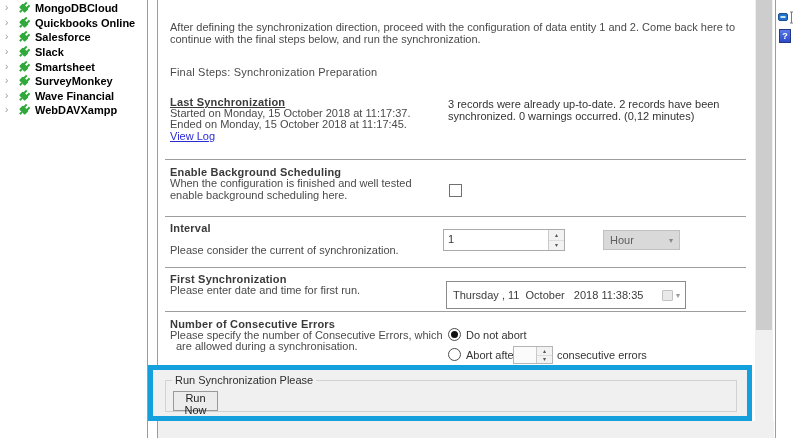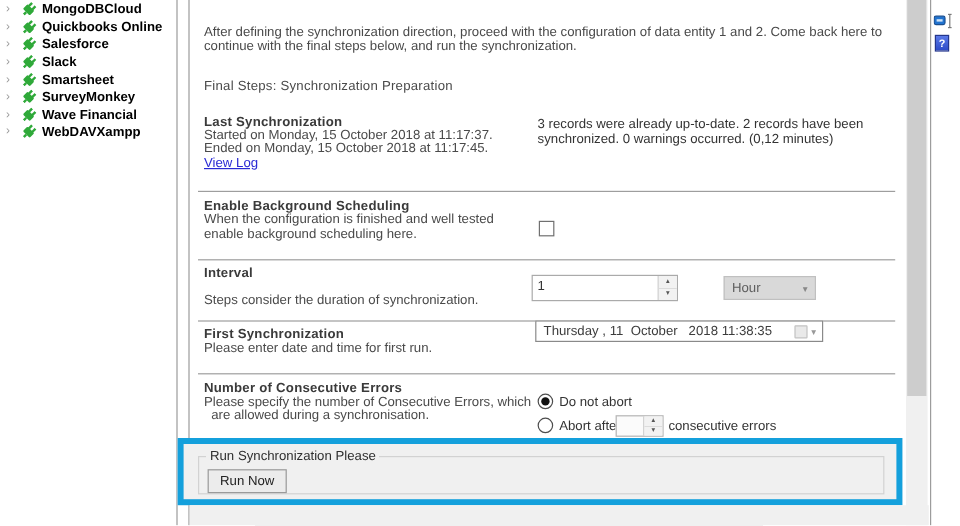--- a/index.html
+++ b/index.html
@@ -49,21 +49,21 @@
   .radio.checked::after{content:"";width:7px;height:7px;border-radius:50%;background:#111;}
   .rlabel{margin-left:5px;color:#333;white-space:nowrap;}
   .minispin{position:absolute;display:flex;background:#fbfbfb;border:1px solid #b5b5b5;}
   .minispin .spinval{padding-top:2px;}
   
   .highlight-box{position:absolute;left:148px;top:365px;width:604px;height:56px;
                  border:5px solid var(--c-accent);background:#f0f0f0;}
   .groupbox{position:absolute;left:12px;top:4px;width:572px;height:38px;border:1px solid #d2d2d2;
             background:#f0f0f0;padding:0;}
   .groupbox legend{font-size:11px;color:#2e2e2e;margin-left:6px;padding:0 3px;}
-  .btn{position:absolute;left:7px;top:5px;width:66px;height:20px;background:#ececec;border:1px solid #9a9a9a;
+  .btn{position:absolute;left:7px;top:5px;width:45px;height:20px;background:#ececec;border:1px solid #9a9a9a;
        font-family:"Liberation Sans",sans-serif;font-size:11px;color:#222;cursor:pointer;}
   .bottom-strip{position:absolute;left:158px;top:421px;width:616px;height:17px;background:#f0f0f0;}
   
   .vscroll{position:absolute;left:755px;top:0;width:18px;height:438px;background:#f0f0f0;}
   .vthumb{position:absolute;left:1px;top:0;width:16px;height:330px;background:#cdcdcd;cursor:pointer;}
   .gutter-icon{position:absolute;cursor:pointer;}
   .help-icon{left:779px;top:29px;width:12px;height:14px;background:linear-gradient(#5a79e8,#2d4bc8);
              border:1px solid #24368c;color:#fff;font-weight:bold;font-size:9px;
              display:flex;align-items:center;justify-content:center;}
 </style>
@@ -171,53 +171,53 @@
     </div>
   </aside>
 
   <div class="vline v1"></div>
   <div class="vline v2"></div>
 
   <div class="txt" style="left:170px;top:22px;width:585px;">After defining the synchronization direction, proceed with the configuration of data entity 1 and 2. Come back here to continue with the final steps below, and run the synchronization.</div>
 
   <div class="hd" style="left:170px;top:66px;font-weight:normal;color:#4a4a4a;">Final Steps: Synchronization Preparation</div>
 
-  <div class="hd" style="left:170px;top:96px;">Last Synchronization</div>
+  <div class="hd" style="left:170px;top:96px;text-decoration:underline;">Last Synchronization</div>
   <div class="txt" style="left:170px;top:108px;white-space:nowrap;">Started on Monday, 15 October 2018 at 11:17:37.</div>
   <div class="txt" style="left:170px;top:119px;white-space:nowrap;">Ended on Monday, 15 October 2018 at 11:17:45.</div>
   <div class="link" style="left:170px;top:130px;">View Log</div>
   <div class="txt" style="left:448px;top:99px;width:310px;color:#333;">3 records were already up-to-date. 2 records have been synchronized. 0 warnings occurred. (0,12 minutes)</div>
 
   <div class="sep" style="top:159px;"></div>
 
   <div class="hd" style="left:170px;top:166px;">Enable Background Scheduling</div>
   <div class="txt" style="left:170px;top:178px;width:255px;">When the configuration is finished and well tested enable background scheduling here.</div>
   <div class="checkbox" style="left:449px;top:184px;"></div>
 
   <div class="sep" style="top:216px;"></div>
 
   <div class="hd" style="left:170px;top:222px;">Interval</div>
-  <div class="txt" style="left:170px;top:245px;white-space:nowrap;">Steps consider the duration of synchronization.</div>
+  <div class="txt" style="left:170px;top:245px;white-space:nowrap;">Please consider the current of synchronization.</div>
   <div class="spinctrl" style="left:443px;top:229px;width:122px;height:22px;">
     <span class="spinval">1</span>
     <span class="spinbtns">
       <span class="sb up">▴</span>
       <span class="sb">▾</span>
     </span>
   </div>
   <div class="dropdown" style="left:603px;top:230px;width:77px;height:20px;">
     <span>Hour</span>
     <span class="ddarrow">▾</span>
   </div>
 
   <div class="sep" style="top:267px;"></div>
 
   <div class="hd" style="left:170px;top:273px;">First Synchronization</div>
   <div class="txt" style="left:170px;top:285px;white-space:nowrap;">Please enter date and time for first run.</div>
-  <div class="datepicker" style="left:446px;top:267px;width:240px;height:18px;">
+  <div class="datepicker" style="left:446px;top:281px;width:240px;height:28px;">
     <span class="dateval">Thursday , 11  October   2018 11:38:35</span>
     <span class="calicon"></span>
     <span class="ddarrow2">▾</span>
   </div>
 
   <div class="sep" style="top:311px;"></div>
 
   <div class="hd" style="left:170px;top:318px;">Number of Consecutive Errors</div>
   <div class="txt" style="left:170px;top:330px;white-space:nowrap;">Please specify the number of Consecutive Errors, which</div>
   <div class="txt" style="left:156px;top:341px;white-space:nowrap;margin-left:20px;">are allowed during a synchronisation.</div>

